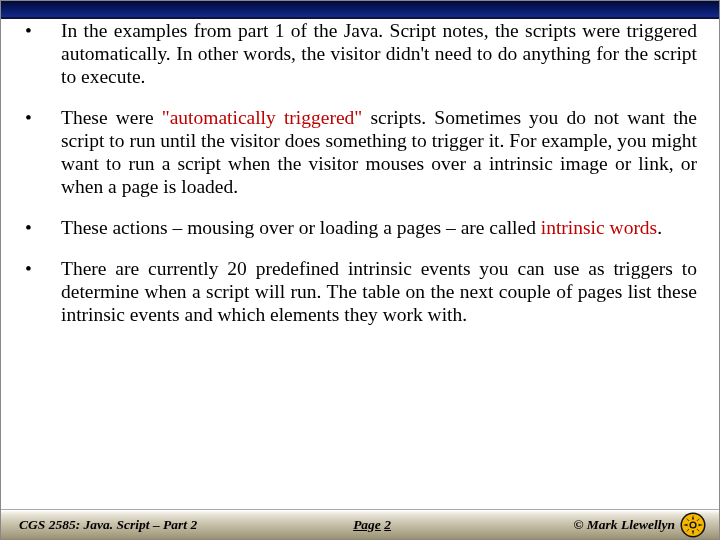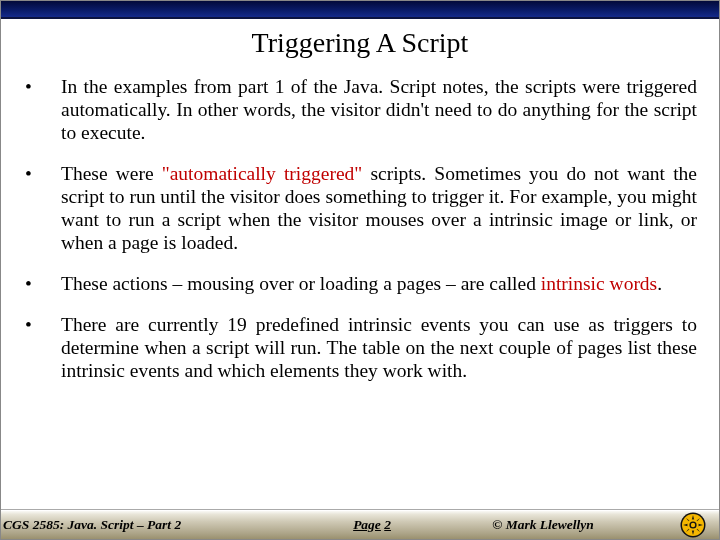--- a/index.html
+++ b/index.html
@@ -60,39 +60,38 @@
       #ffffff 0%, #e8e5d8 15%, #cfc9b5 40%, #beb79f 60%, #ada589 80%, #9a916f 100%);
     box-shadow: inset 0 1px 0 #fff;
     display: flex;
     align-items: center;
     font-size: 13.5px;
     font-style: italic;
     font-weight: bold;
     font-family: "Times New Roman", Times, serif;
     color: #000;
   }
-  .footer .fcourse { flex: 0 0 auto; padding-left: 2px; width: 250px; }
+  .footer .fcourse { flex: 0 0 auto; padding-left: 18px; width: 250px; }
   .footer .fpage   { flex: 0 0 auto; width: 140px; text-align: right; padding-left: 10px; }
-  .footer .fcopy   { flex: 1; text-align: center; padding-left: 20px; }
+  .footer .fcopy   { flex: 1; text-align: right; padding-left: 20px; }
   .footer .logo {
     flex: 0 0 44px;
     display: flex;
     align-items: center;
     justify-content: center;
     padding-right: 8px;
   }
   .footer .fpage .u { text-decoration: underline; }
 </style>
 </head>
 <body>
 
 <div class="slide">
   <div class="topbar"></div>
 
-  <h1 class="title">Triggering A Script</h1>
 
   <div class="content">
     <ul class="bullets">
 
       <li>
         <span class="dot">•</span>
         <span class="txt">In the examples from part 1 of the Java. Script notes, the scripts were triggered automatically.  In other words, the visitor didn't need to do anything for the script to execute.</span>
       </li>
 
       <li>
@@ -104,21 +103,21 @@
 
       <li>
         <span class="dot">•</span>
         <span class="txt">
           <span>These actions – mousing over or loading a pages – are called </span><span class="red">intrinsic words</span><span>.</span>
         </span>
       </li>
 
       <li>
         <span class="dot">•</span>
-        <span class="txt">There are currently 19 predefined intrinsic events you can use as triggers to determine when a script will run.  The table on the next couple of pages list these intrinsic events and which elements they work with.</span>
+        <span class="txt">There are currently 20 predefined intrinsic events you can use as triggers to determine when a script will run.  The table on the next couple of pages list these intrinsic events and which elements they work with.</span>
       </li>
 
     </ul>
   </div>
 
   <div class="footer">
     <div class="fcourse">CGS 2585: Java. Script – Part 2</div>
     <div class="fpage">
       <span class="u">Page</span>
       <span class="u">2</span>

